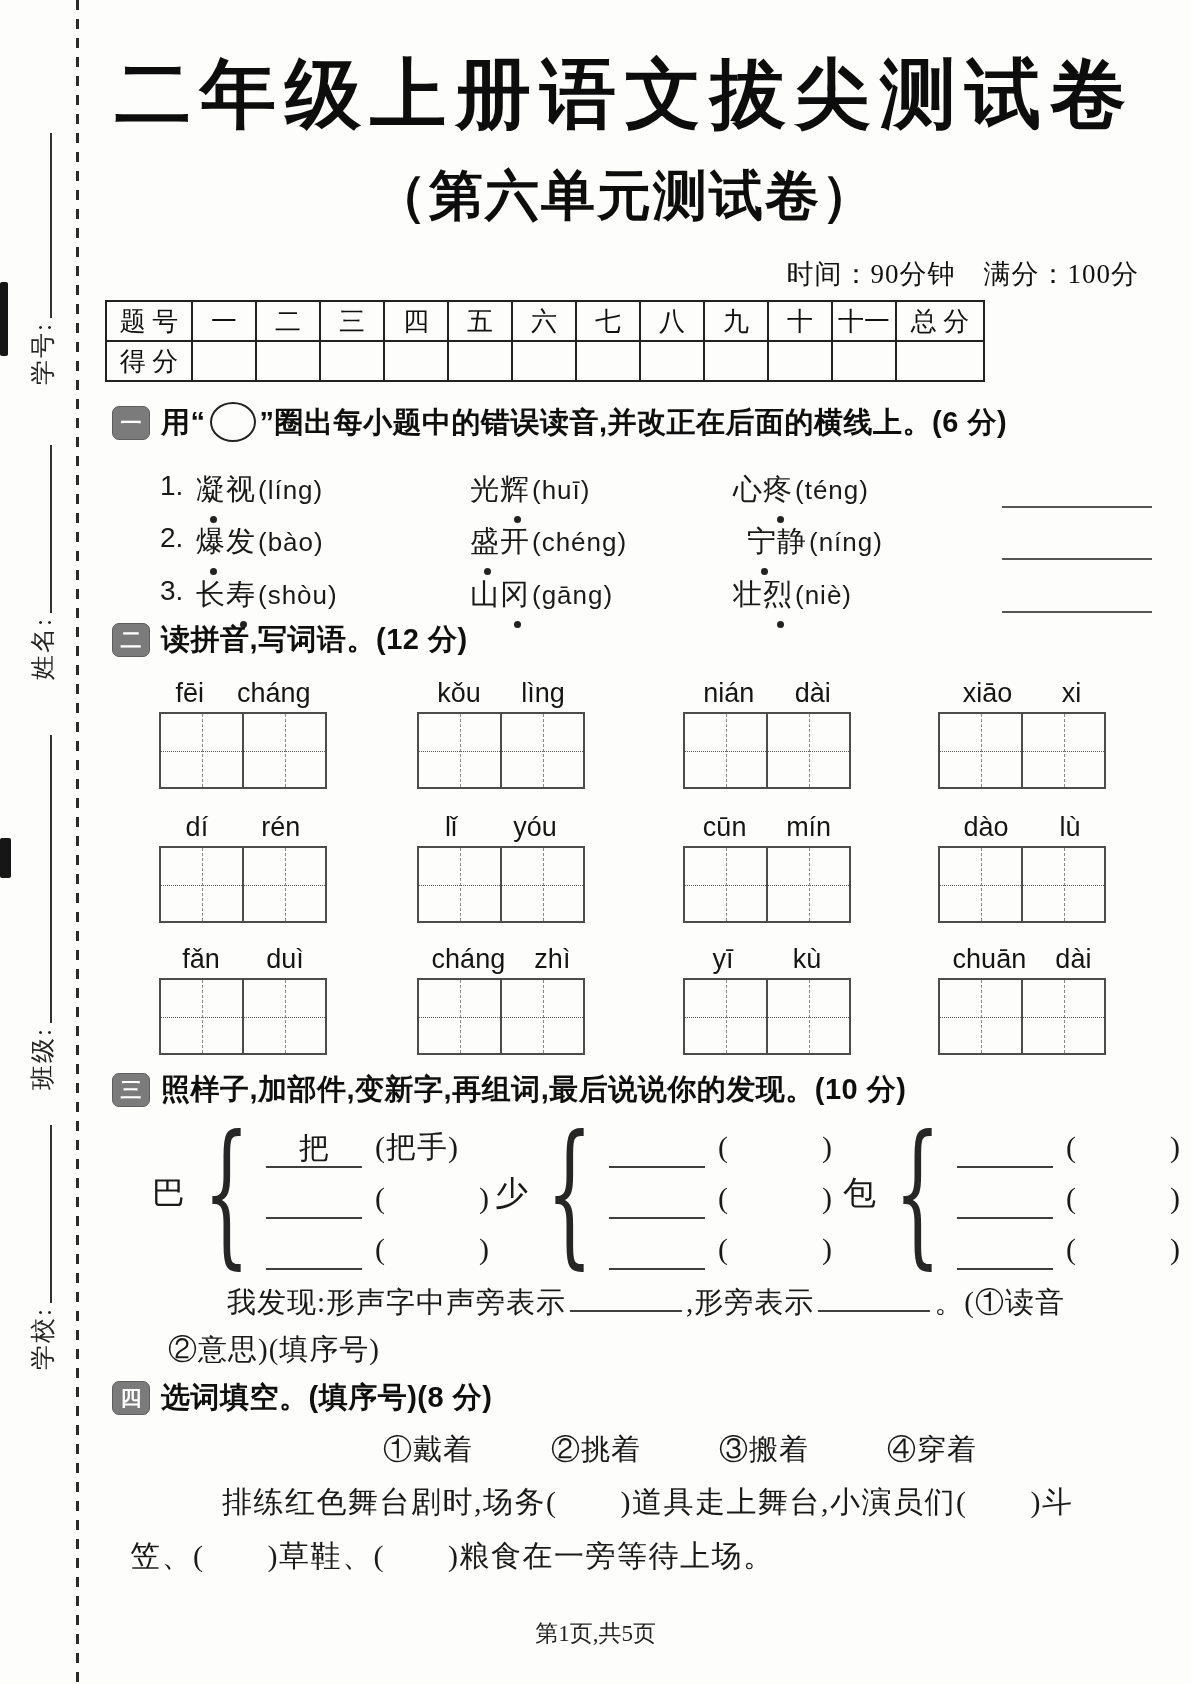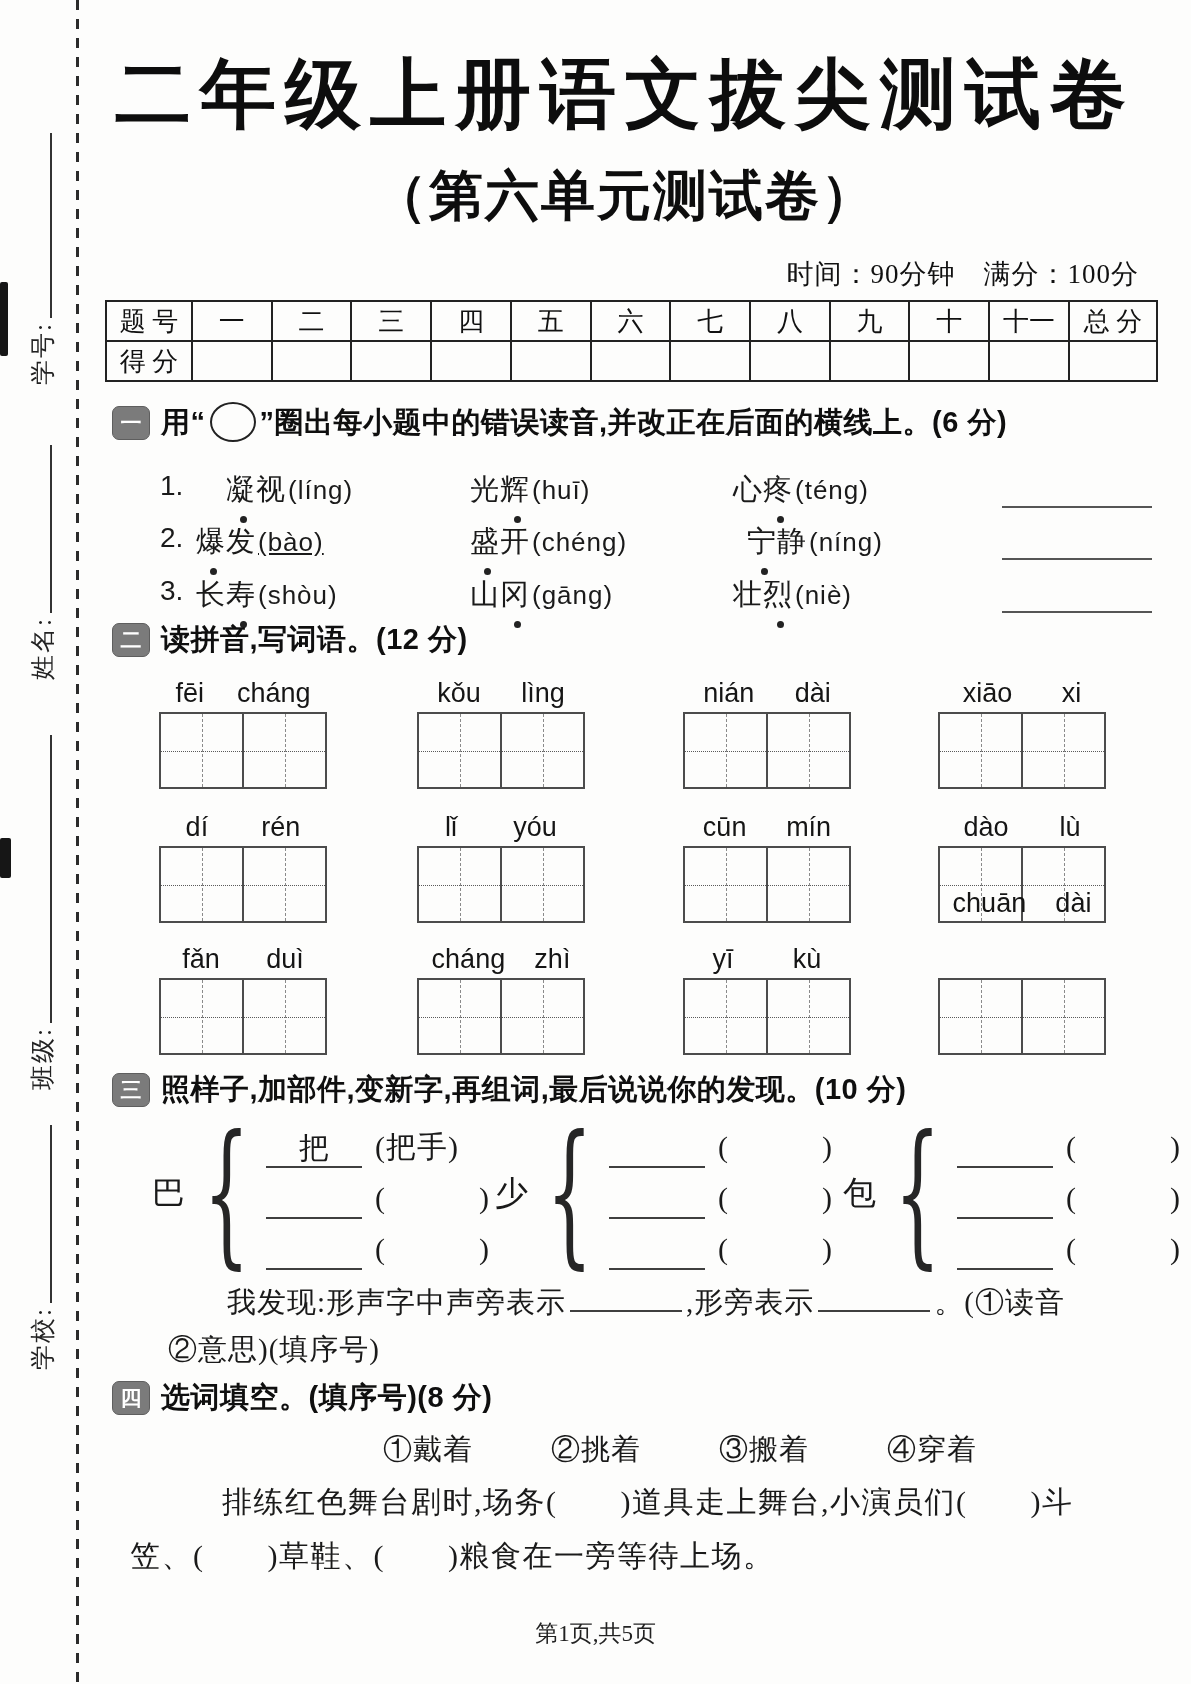--- a/index.html
+++ b/index.html
@@ -19,21 +19,21 @@
   .vline { display:inline-block; border-bottom:2.5px solid #333; height:20px; margin-left:4px; }
 
   
   .title { position:absolute; top:44px; left:90px; width:1070px; text-align:center;
            font-size:76px; font-weight:bold; letter-spacing:9px; color:#0d0d0d; }
   .subtitle { position:absolute; top:160px; left:90px; width:1070px; text-align:center;
               font-size:54px; font-weight:bold; letter-spacing:2px; color:#0d0d0d; }
   .meta { position:absolute; top:256px; right:52px; font-size:27px; color:#111; letter-spacing:1px; }
 
   
-  .score-table { position:absolute; left:105px; top:300px; width:1053px;
+  .score-table { position:absolute; left:105px; top:300px; width:880px;
                  border-collapse:collapse; table-layout:fixed; }
   .score-table td { border:2px solid #222; height:40px; text-align:center;
                     font-size:26px; color:#111; }
 
   
   .qheader { position:absolute; display:flex; align-items:center; gap:11px; }
   .qbadge { width:38px; height:34px; background:#7b7b7b; border:1px solid #5e5e5e; border-radius:7px;
             color:#fff; display:flex; align-items:center; justify-content:center;
             font-family:"Liberation Sans",sans-serif; font-size:21px; font-weight:bold; flex:0 0 auto; }
   .qtitle { font-family:"Liberation Sans",sans-serif; font-size:29px; font-weight:bold;
@@ -162,29 +162,29 @@
   </tbody>
     </table>
 
   <div class="qheader" style="left:112px; top:402px;">
     <span class="qbadge">一</span>
     <span class="qtitle"><span>用“</span><span class="circle-glyph"></span><span>”圈出每小题中的错误读音,并改正在后面的横线上。(6 分)</span></span>
   </div>
 
   <div class="q1row" style="top:470px;">
     <span class="q1num">1.</span>
-    <span class="q1item" style="left:196px;margin-left:30px;"><span class="ch dotted">凝</span><span class="ch">视</span><span class="py">(líng)</span></span>
+    <span class="q1item" style="left:196px;"><span class="ch dotted">凝</span><span class="ch">视</span><span class="py">(líng)</span></span>
     <span class="q1item" style="left:470px;"><span class="ch">光</span><span class="ch dotted">辉</span><span class="py">(huī)</span></span>
     <span class="q1item" style="left:733px;"><span class="ch">心</span><span class="ch dotted">疼</span><span class="py">(téng)</span></span>
     <span class="q1line"></span>
   </div>
 
   <div class="q1row" style="top:522px;">
     <span class="q1num">2.</span>
-    <span class="q1item" style="left:196px;text-decoration:underline;"><span class="ch dotted">爆</span><span class="ch">发</span><span class="py">(bào)</span></span>
+    <span class="q1item" style="left:196px;"><span class="ch dotted">爆</span><span class="ch">发</span><span class="py">(bào)</span></span>
     <span class="q1item" style="left:470px;"><span class="ch dotted">盛</span><span class="ch">开</span><span class="py">(chéng)</span></span>
     <span class="q1item" style="left:733px;margin-left:14px;"><span class="ch dotted">宁</span><span class="ch">静</span><span class="py">(níng)</span></span>
     <span class="q1line"></span>
   </div>
 
   <div class="q1row" style="top:575px;">
     <span class="q1num">3.</span>
     <span class="q1item" style="left:196px;"><span class="ch">长</span><span class="ch dotted">寿</span><span class="py">(shòu)</span></span>
     <span class="q1item" style="left:470px;"><span class="ch">山</span><span class="ch dotted">冈</span><span class="py">(gāng)</span></span>
     <span class="q1item" style="left:733px;"><span class="ch">壮</span><span class="ch dotted">烈</span><span class="py">(niè)</span></span>
@@ -267,21 +267,21 @@
       <span>duì</span>
     </div>
   <div class="pyrow" style="left:417px; top:944px;">
       <span>cháng</span>
       <span>zhì</span>
     </div>
   <div class="pyrow" style="left:683px; top:944px;">
       <span>yī</span>
       <span>kù</span>
     </div>
-  <div class="pyrow" style="left:938px; top:888px;">
+  <div class="pyrow" style="left:938px; top:944px;">
       <span>chuān</span>
       <span>dài</span>
     </div>
   <div class="q2grid" style="left:159px; top:978px;">
       <span class="tcell"></span>
       <span class="tcell"></span>
     </div>
   <div class="q2grid" style="left:417px; top:978px;">
       <span class="tcell"></span>
       <span class="tcell"></span>

